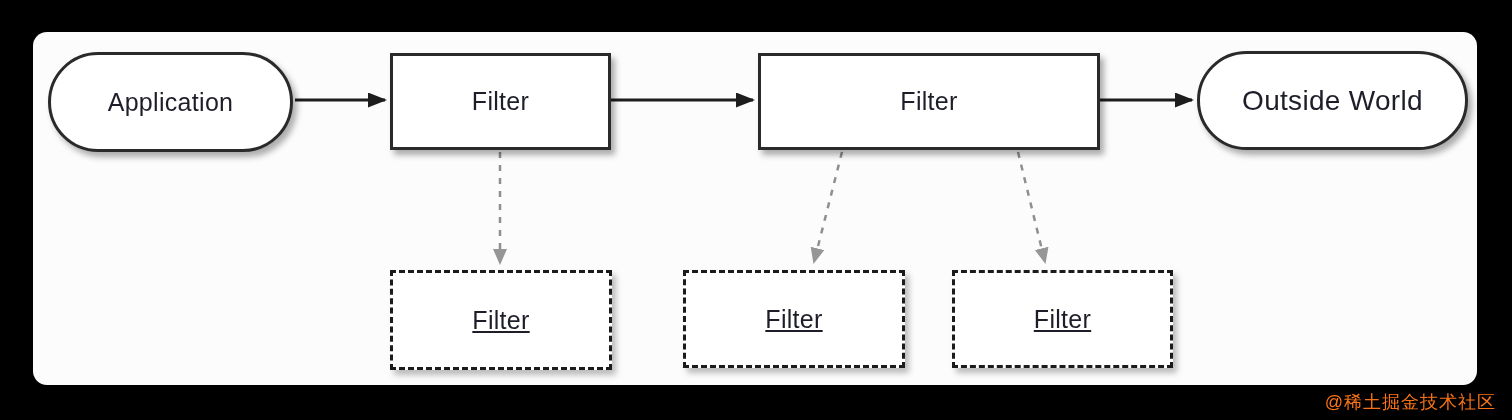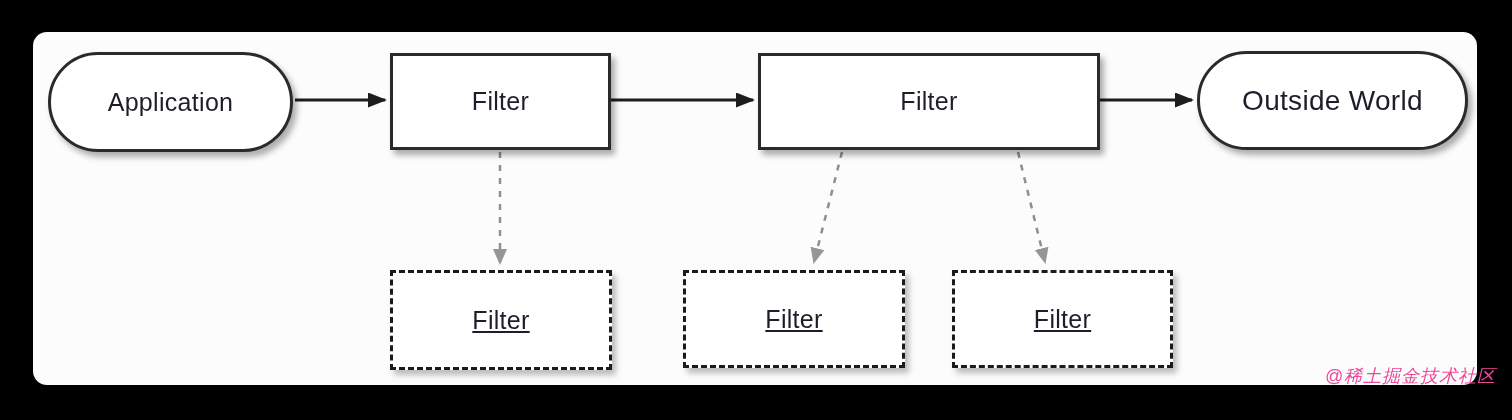--- a/index.html
+++ b/index.html
@@ -61,26 +61,25 @@
   .n-app     { left: 15px;   top: 20px;  width: 245px; height: 100px; }
   .n-logger  { left: 357px;  top: 21px;  width: 221px; height: 97px;  }
   .n-handler { left: 725px;  top: 21px;  width: 342px; height: 97px;  }
   .n-ow      { left: 1164px; top: 19px;  width: 271px; height: 99px;  font-size: 28px; }
   .n-f1      { left: 357px;  top: 238px; width: 222px; height: 100px; }
   .n-f2      { left: 650px;  top: 238px; width: 222px; height: 98px;  }
   .n-f3      { left: 919px;  top: 238px; width: 221px; height: 98px;  }
   .watermark {
     position: absolute;
     right: 16px;
-    top: 364px;
-    color: #ec4899;
+    top: 390px;
+    color: #f97316;
     font-size: 18px;
     letter-spacing: 1px;
     white-space: nowrap;
-    font-style: italic;
   }
 </style>
 </head>
 <body>
 
 <div class="stage">
   <div class="canvas">
 
     <svg class="arrows" width="1444" height="353" viewBox="0 0 1444 353" xmlns="http://www.w3.org/2000/svg">
       <defs>

